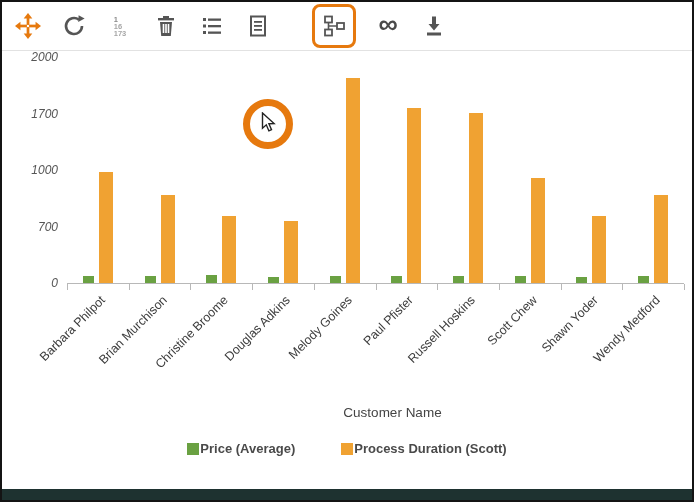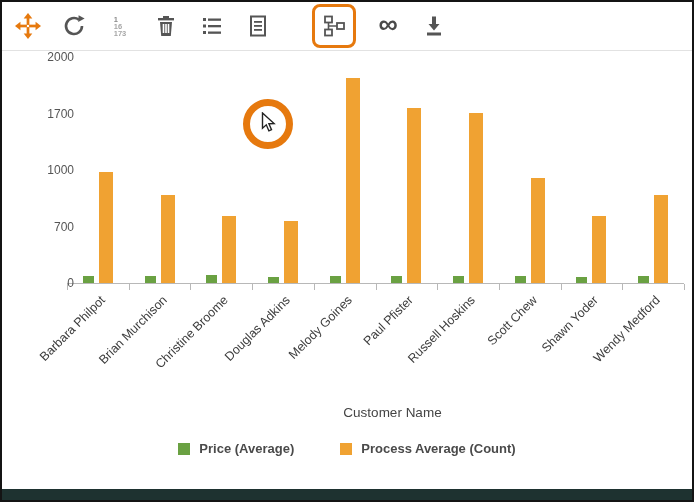--- a/index.html
+++ b/index.html
@@ -30,29 +30,29 @@
   .numbers span:first-child{color:#8a8a8a;}
   .infinity{font-size:27px;font-weight:bold;color:#4a4a4a;line-height:1;margin-top:-4px;}
   
   .chart-section{position:relative;height:402px;}
   .plot{
     position:absolute;left:65px;top:7px;width:617px;height:226px;
     border-bottom:1px solid #b8b8b8;display:flex;
   }
   .bar-group{flex:1;display:flex;align-items:flex-end;justify-content:center;gap:5px;}
   .bar{display:inline-block;}
-  .y-label{position:absolute;left:16px;width:56px;text-align:right;font-size:12px;color:#555;}
+  .y-label{position:absolute;left:0;width:56px;text-align:right;font-size:12px;color:#555;font-style:italic;}
   .x-tick{position:absolute;width:1px;height:6px;background:#b8b8b8;}
   .x-label{
     position:absolute;font-size:12.5px;color:#3d3d3d;white-space:nowrap;
     transform:translateX(-100%) rotate(-45deg);transform-origin:100% 0;
   }
   .axis-title{position:absolute;left:82px;width:617px;top:354px;text-align:center;font-size:13.5px;color:#444;}
   .legend{position:absolute;left:0;right:0;top:390px;display:flex;justify-content:center;gap:46px;}
-  .legend-item{display:flex;align-items:center;gap:9px;cursor:pointer;}
+  .legend-item{display:flex;align-items:center;gap:1px;cursor:pointer;}
   .swatch{width:12px;height:12px;display:inline-block;}
   .legend-label{font-size:13px;font-weight:bold;color:#4a4a4a;}
   
   .cursor-ring{
     position:absolute;left:241px;top:97px;width:50px;height:50px;
     border:7px solid var(--accent);border-radius:50%;pointer-events:none;
   }
   .cursor-ring svg{position:absolute;left:11px;top:6px;}
   .footer{position:absolute;left:0;right:0;bottom:0;height:11px;background:var(--footer);}
 </style>
@@ -193,21 +193,21 @@
         </div>
       </div>
     <div class="axis-title">Customer Name</div>
     <div class="legend">
         <div class="legend-item">
           <span class="swatch" style="background: rgb(106, 161, 66);"></span>
           <span class="legend-label">Price (Average)</span>
         </div>
         <div class="legend-item">
           <span class="swatch" style="background: rgb(240, 162, 50);"></span>
-          <span class="legend-label">Process Average (Count)</span>
+          <span class="legend-label">Process Duration (Scott)</span>
         </div>
       </div>
   <span class="y-label" style="top: 225px;">0</span>
       <span class="y-label" style="top: 168.5px;">700</span>
       <span class="y-label" style="top: 112px;">1000</span>
       <span class="y-label" style="top: 55.5px;">1700</span>
       <span class="y-label" style="top: -1px;">2000</span>
       <div class="x-tick" style="left: 65px; top: 233px;"></div>
       <div class="x-tick" style="left: 126.7px; top: 233px;"></div>
       <div class="x-tick" style="left: 188.4px; top: 233px;"></div>

